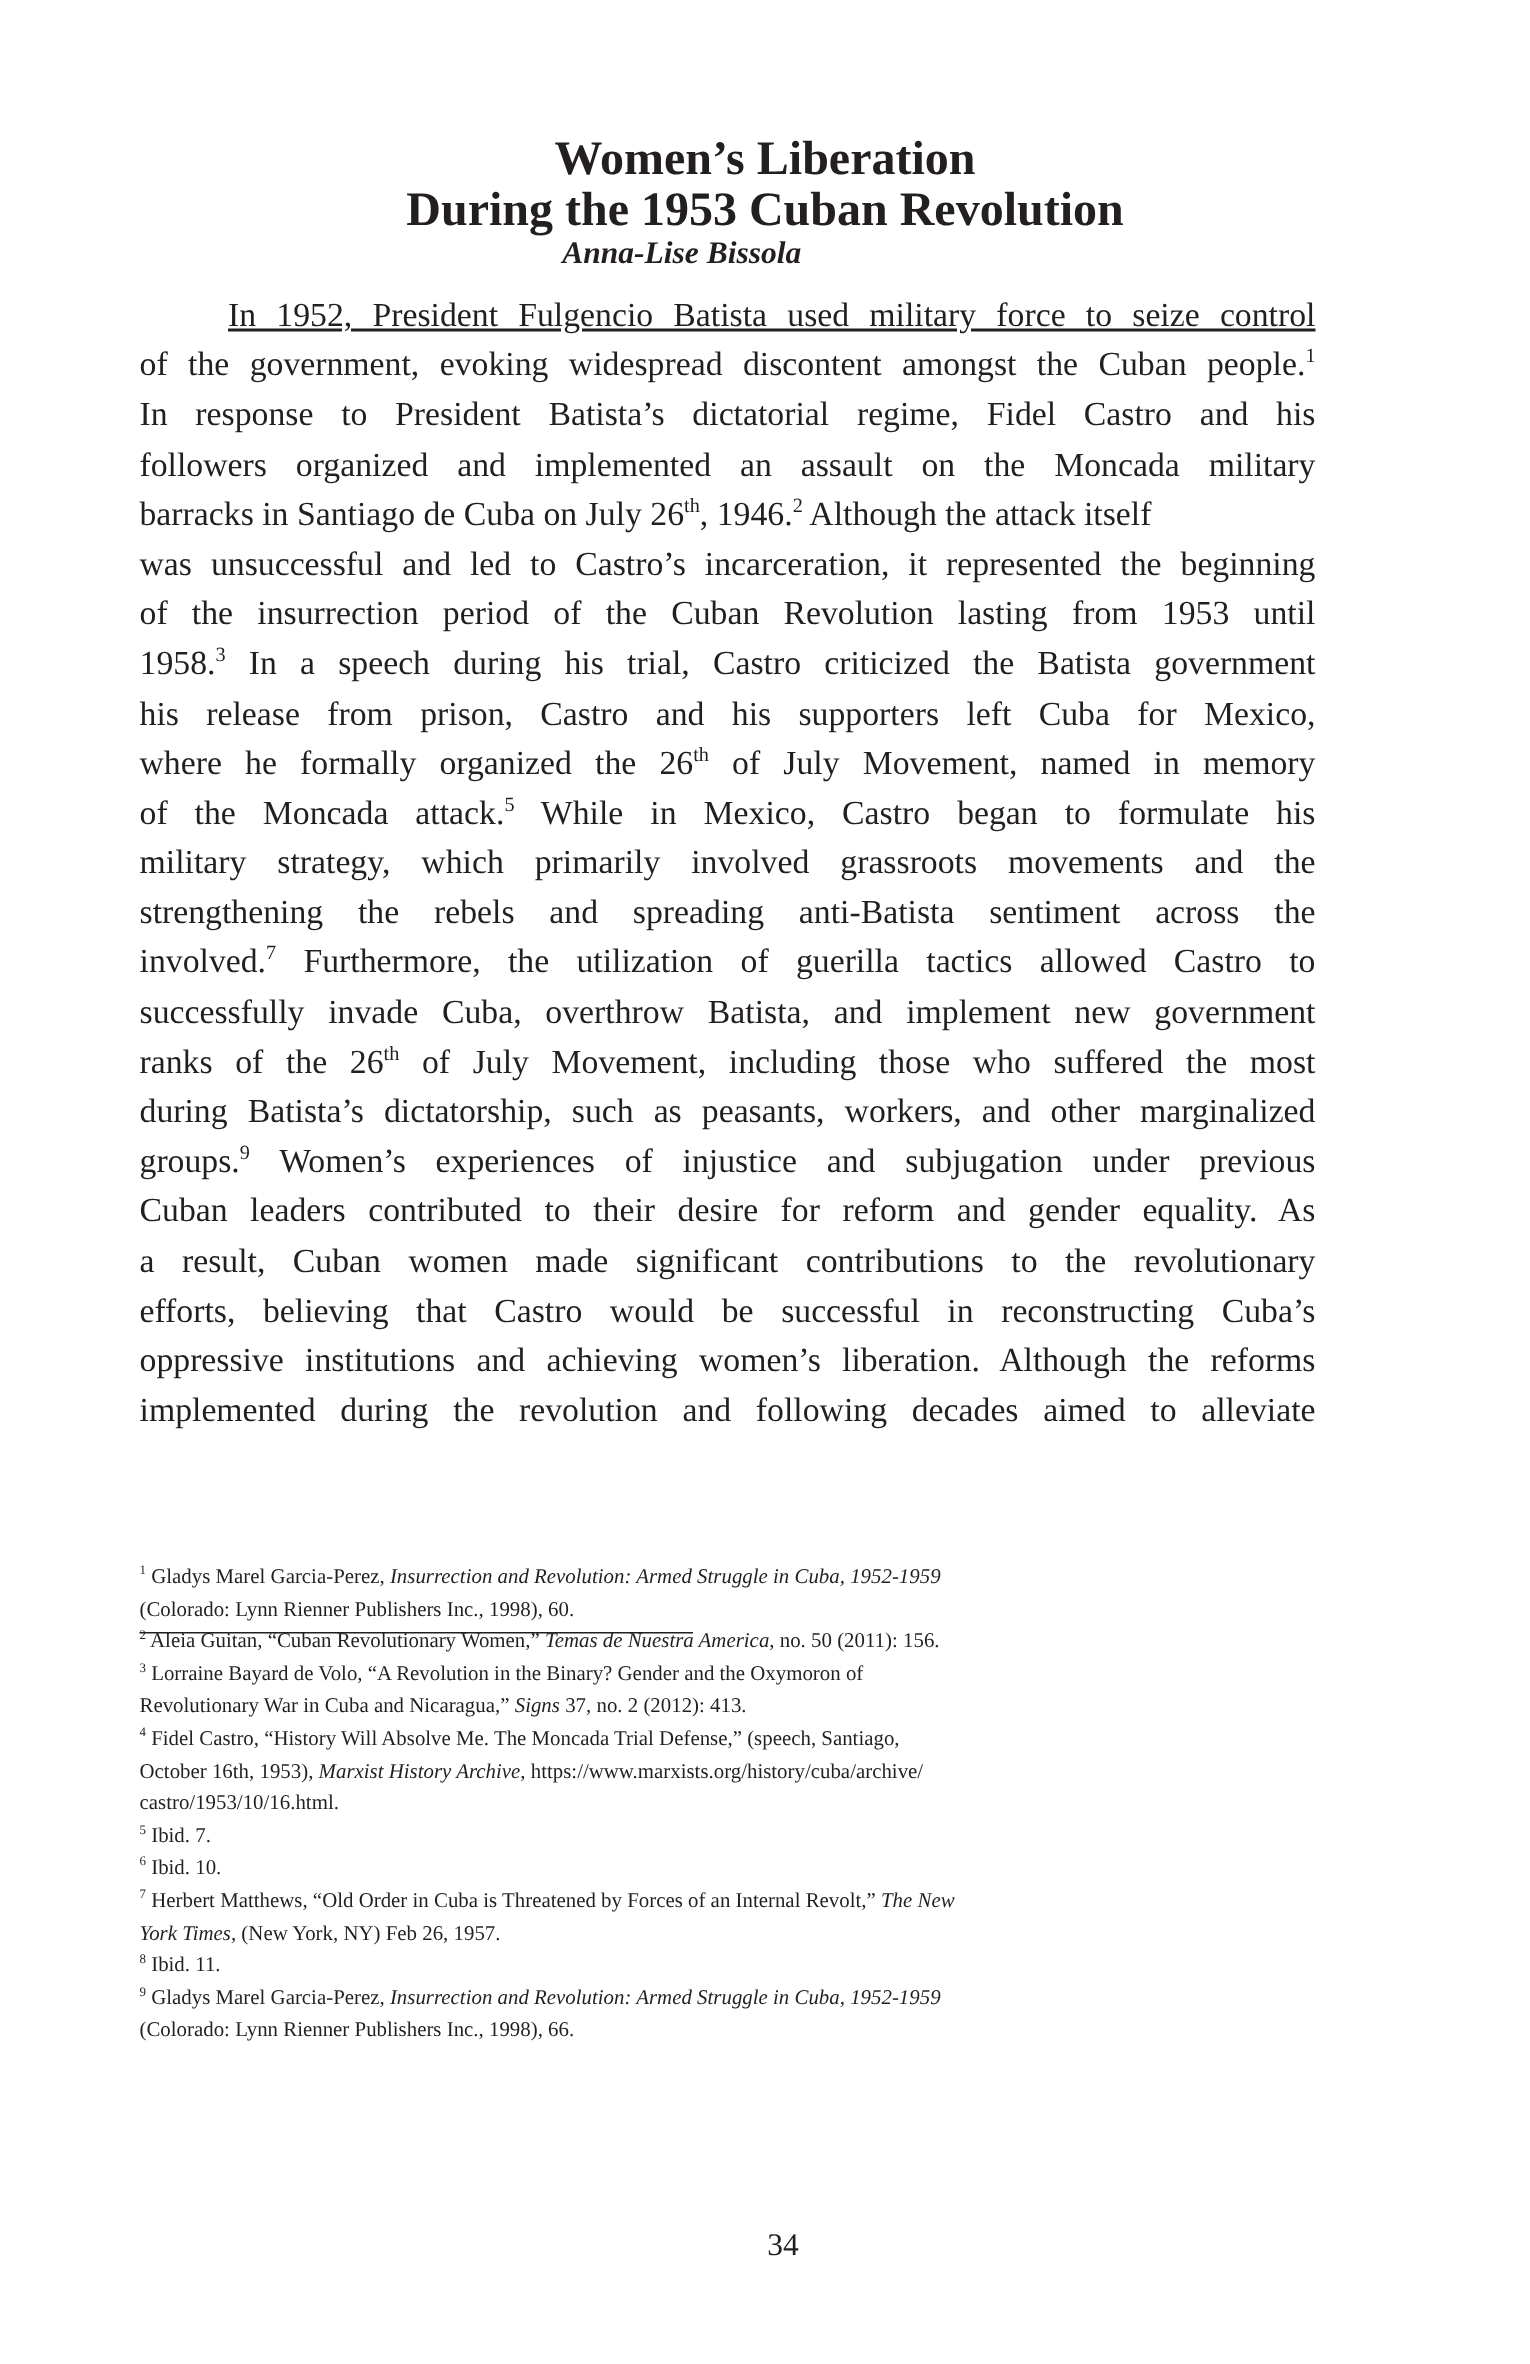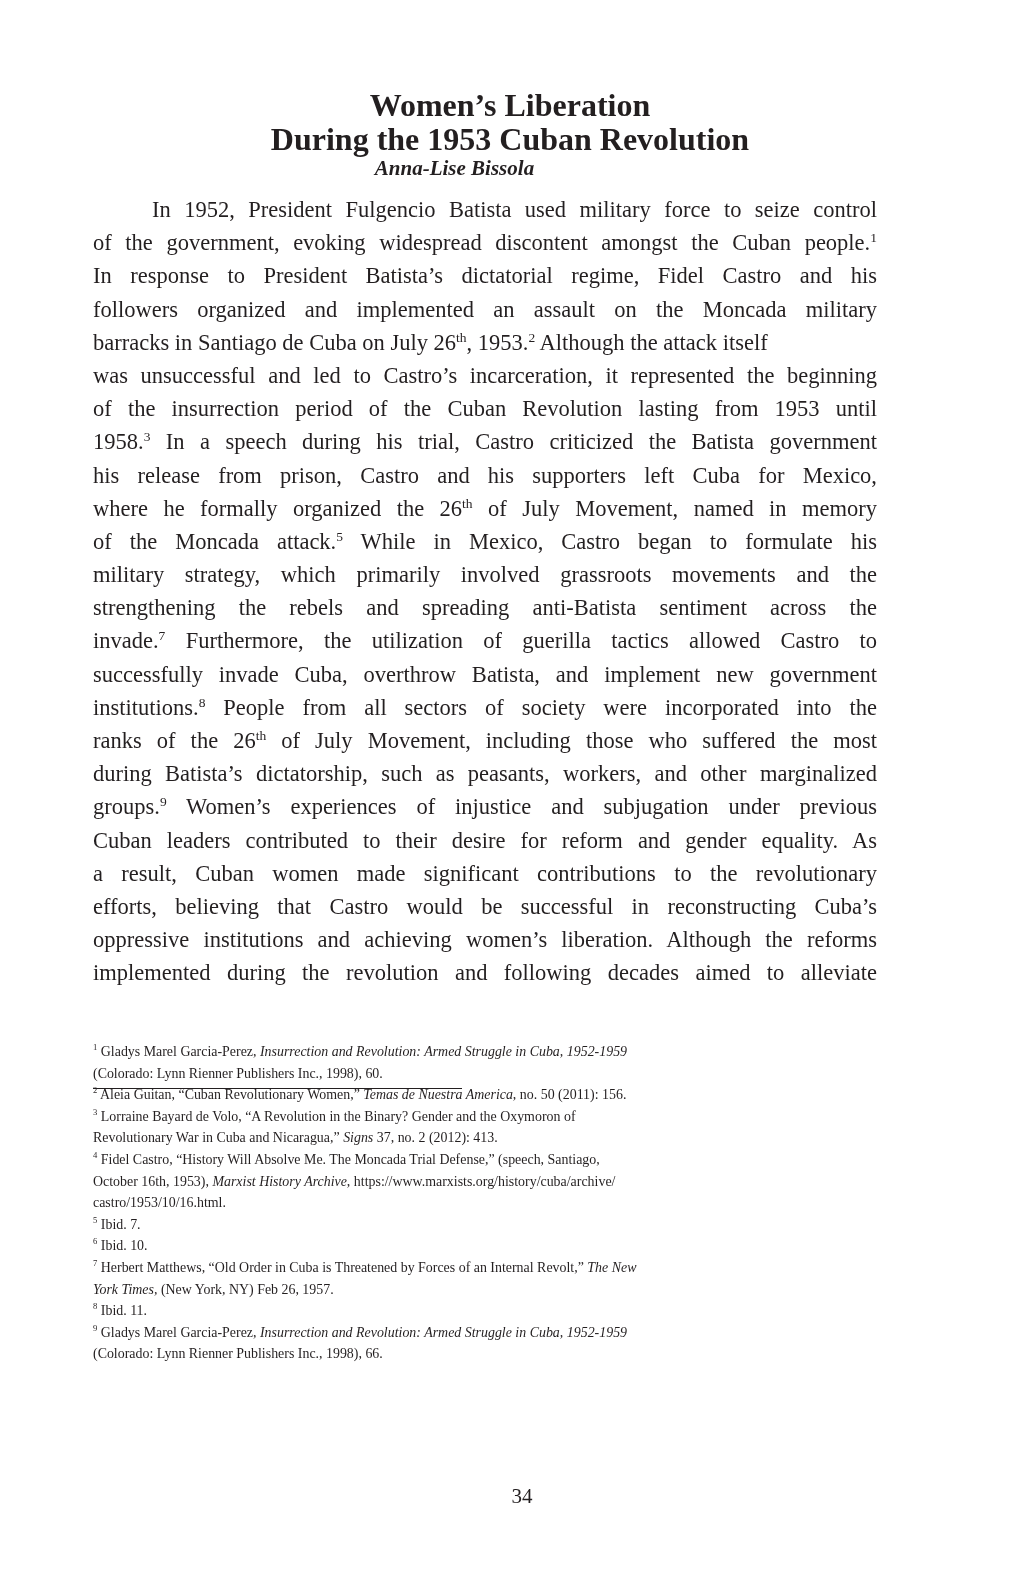--- a/index.html
+++ b/index.html
@@ -19,21 +19,21 @@
     }
     .body {
       position: absolute; left: 93px; width: 784px; top: 193px;
       font-size: 22.5px;
     }
     .line {
       height: 33.2px; line-height: 33.2px; white-space: nowrap;
       text-align: justify; text-align-last: justify;
       transform-origin: left center;
     }
-    .line.first { padding-left: 59px; }
+    .line.first { padding-left: 59px; text-decoration: underline; }
     sup { font-size: 60%; line-height: 0; vertical-align: super; }
     .rule {
       position: absolute; left: 93px; top: 1088px; width: 369px; height: 0;
       border-top: 1.4px solid #231f20;
     }
     .notes {
       position: absolute; left: 93px; top: 1041px; width: 800px;
       font-size: 14px;
     }
     .note-line { height: 21.6px; line-height: 21.6px; white-space: nowrap; }
@@ -48,32 +48,31 @@
 
 <h1 class="title l1">Women’s Liberation</h1>
 <h1 class="title l2">During the 1953 Cuban Revolution</h1>
 <div class="author">Anna-Lise Bissola</div>
 
 <div class="body" id="body-text">
     <div class="line first"><span>In 1952, President Fulgencio Batista used military force to seize control</span></div>
     <div class="line"><span>of the government, evoking widespread discontent amongst the Cuban people.</span><sup>1</sup></div>
     <div class="line"><span>In response to President Batista’s dictatorial regime, Fidel Castro and his</span></div>
     <div class="line"><span>followers organized and implemented an assault on the Moncada military</span></div>
-    <div class="line"><span style="white-space: nowrap; display: inline-block; transform-origin: left center; transform: scaleX(0.99998);"><span>barracks in Santiago de Cuba on July 26</span><sup>th</sup><span>, 1953.</span><sup>2</sup><span> Although the attack itself</span></span></div>
+    <div class="line"><span style="white-space: nowrap; display: inline-block; transform-origin: left center; transform: scaleX(0.99998);"><span>barracks in Santiago de Cuba on July 26</span><sup>th</sup><span>, 1946.</span><sup>2</sup><span> Although the attack itself</span></span></div>
     <div class="line"><span>was unsuccessful and led to Castro’s incarceration, it represented the beginning</span></div>
     <div class="line"><span>of the insurrection period of the Cuban Revolution lasting from 1953 until</span></div>
     <div class="line"><span>1958.</span><sup>3</sup><span> In a speech during his trial, Castro criticized the Batista government</span></div>
     <div class="line"><span>his release from prison, Castro and his supporters left Cuba for Mexico,</span></div>
     <div class="line"><span>where he formally organized the 26</span><sup>th</sup><span> of July Movement, named in memory</span></div>
     <div class="line"><span>of the Moncada attack.</span><sup>5</sup><span> While in Mexico, Castro began to formulate his</span></div>
     <div class="line"><span>military strategy, which primarily involved grassroots movements and the</span></div>
     <div class="line"><span>strengthening the rebels and spreading anti-Batista sentiment across the</span></div>
-    <div class="line"><span>invade.</span><sup>7</sup><span> Furthermore, the utilization of guerilla tactics allowed Castro to</span></div>
+    <div class="line"><span>involved.</span><sup>7</sup><span> Furthermore, the utilization of guerilla tactics allowed Castro to</span></div>
     <div class="line"><span>successfully invade Cuba, overthrow Batista, and implement new government</span></div>
-    <div class="line"><span>institutions.</span><sup>8</sup><span> People from all sectors of society were incorporated into the</span></div>
     <div class="line"><span>ranks of the 26</span><sup>th</sup><span> of July Movement, including those who suffered the most</span></div>
     <div class="line"><span>during Batista’s dictatorship, such as peasants, workers, and other marginalized</span></div>
     <div class="line"><span>groups.</span><sup>9</sup><span> Women’s experiences of injustice and subjugation under previous</span></div>
     <div class="line"><span>Cuban leaders contributed to their desire for reform and gender equality. As</span></div>
     <div class="line"><span>a result, Cuban women made significant contributions to the revolutionary</span></div>
     <div class="line"><span>efforts, believing that Castro would be successful in reconstructing Cuba’s</span></div>
     <div class="line"><span>oppressive institutions and achieving women’s liberation. Although the reforms</span></div>
     <div class="line"><span>implemented during the revolution and following decades aimed to alleviate</span></div>
   </div>
 

